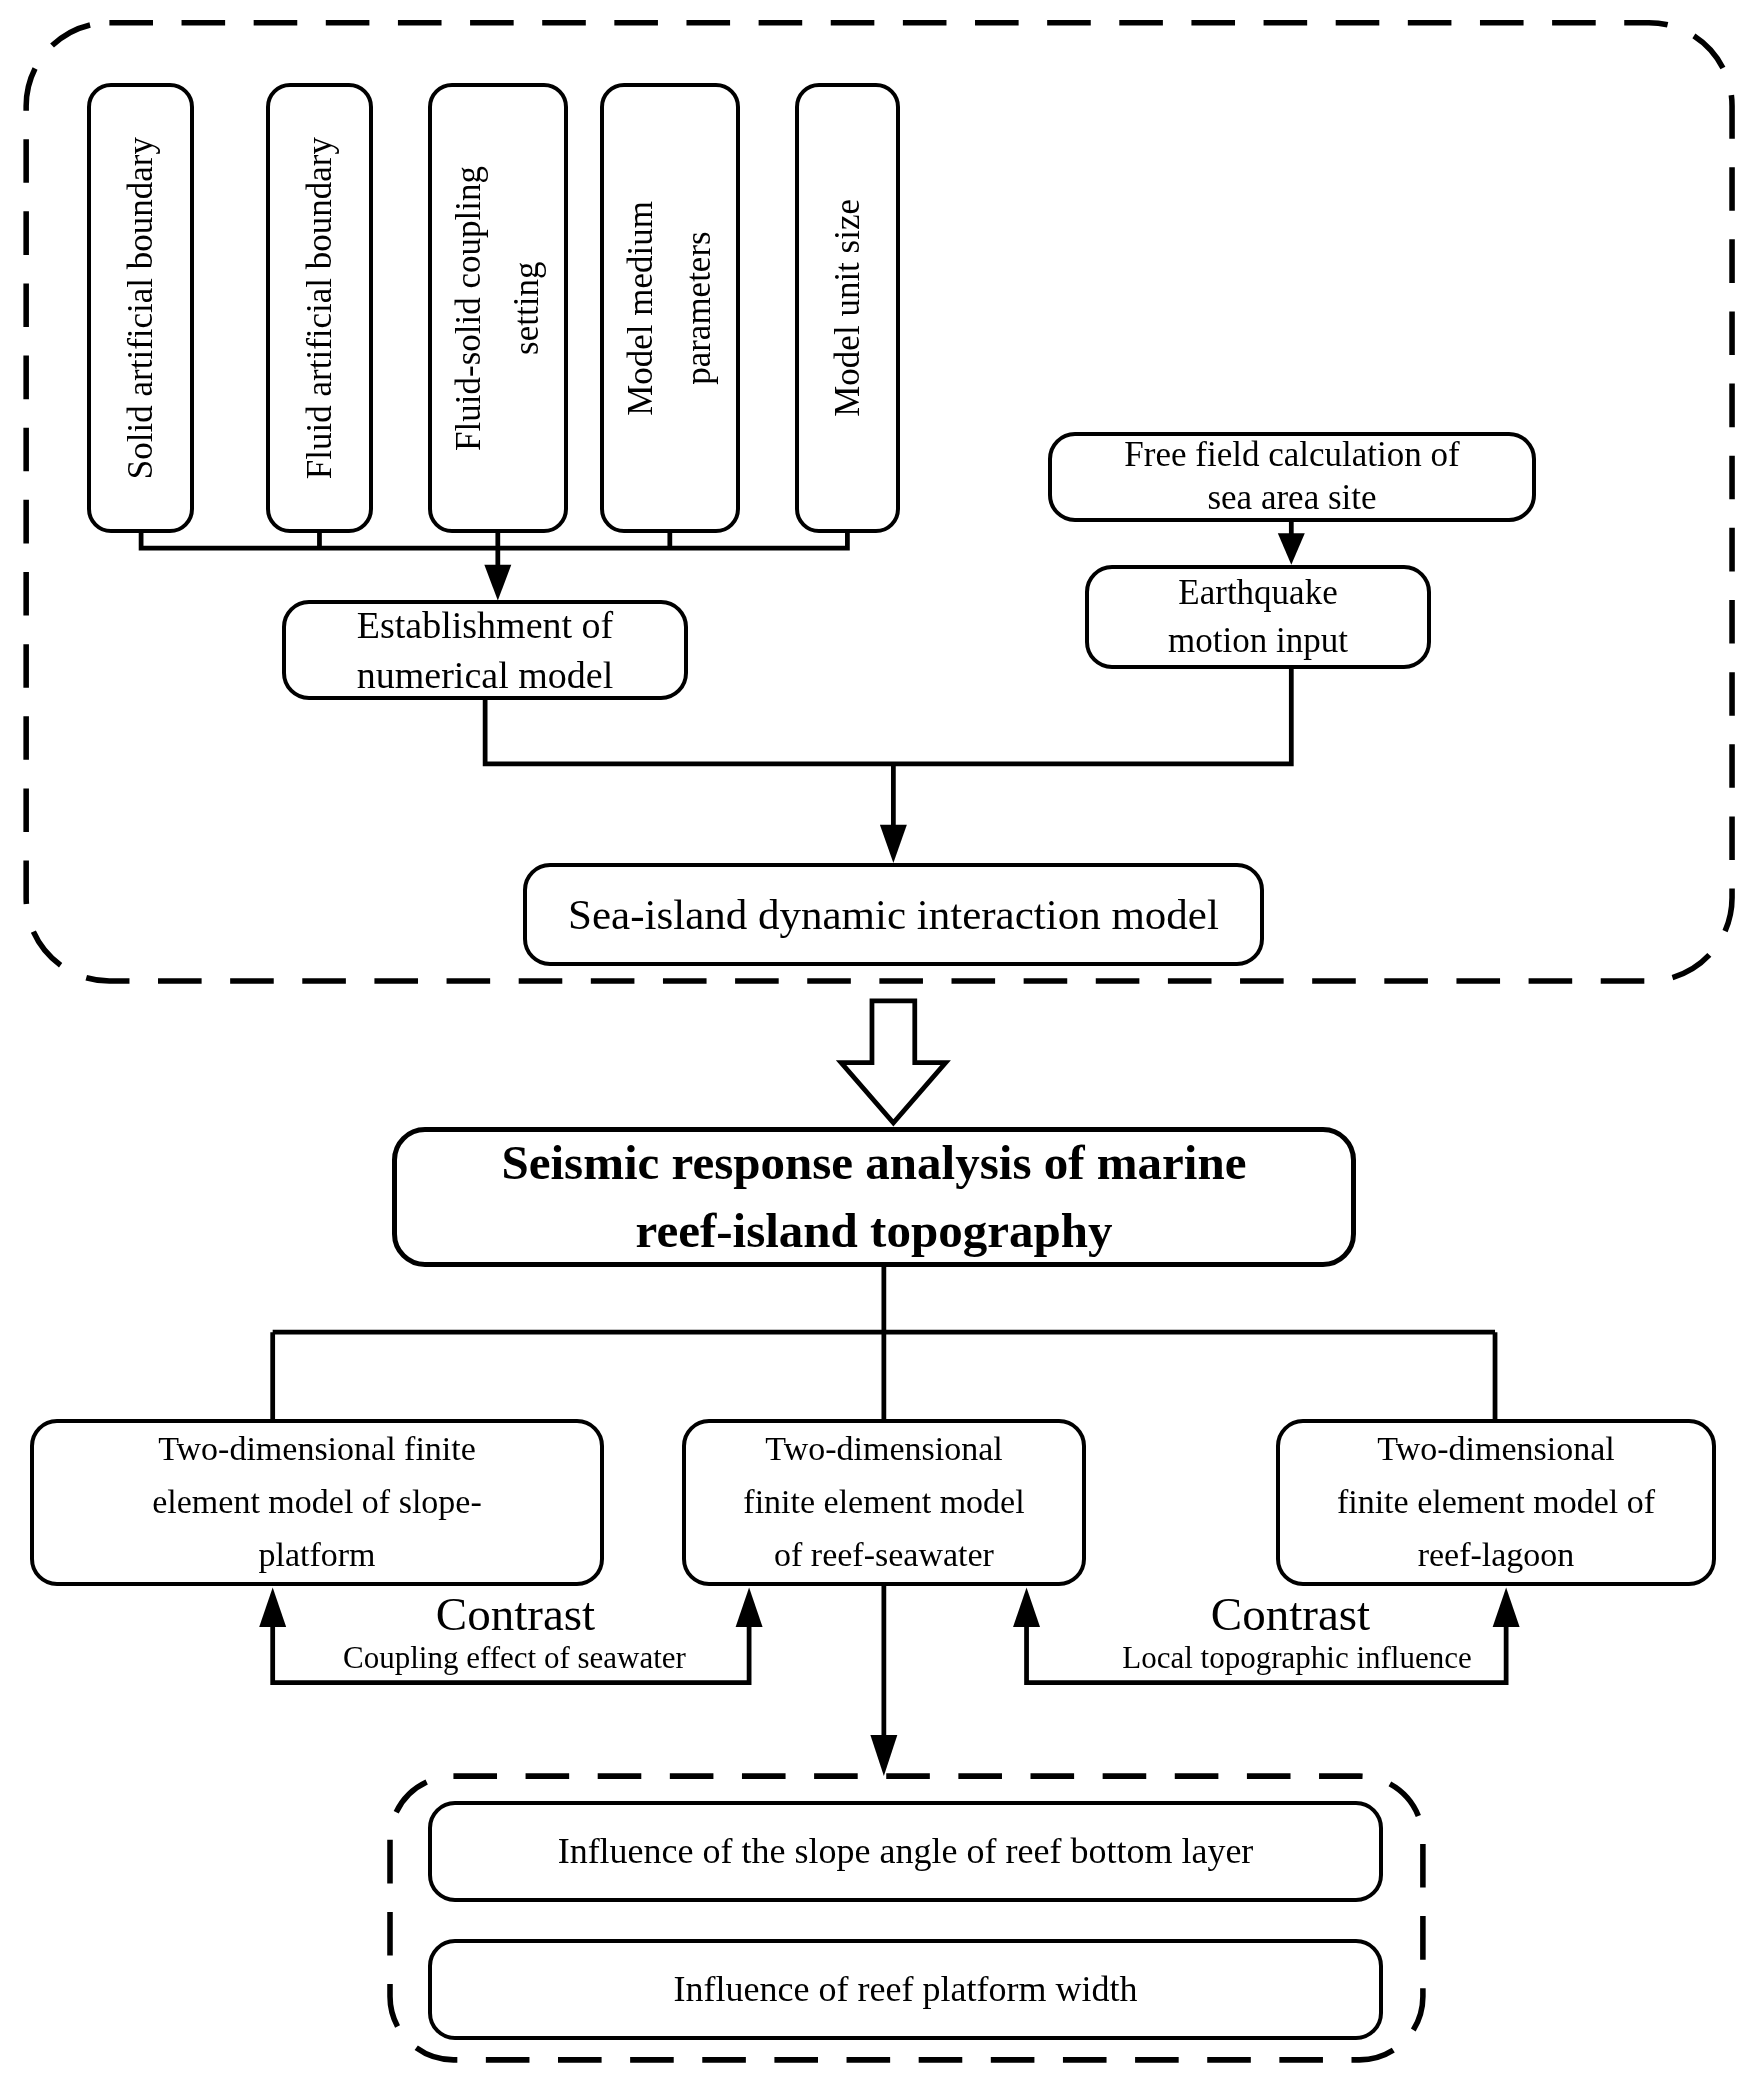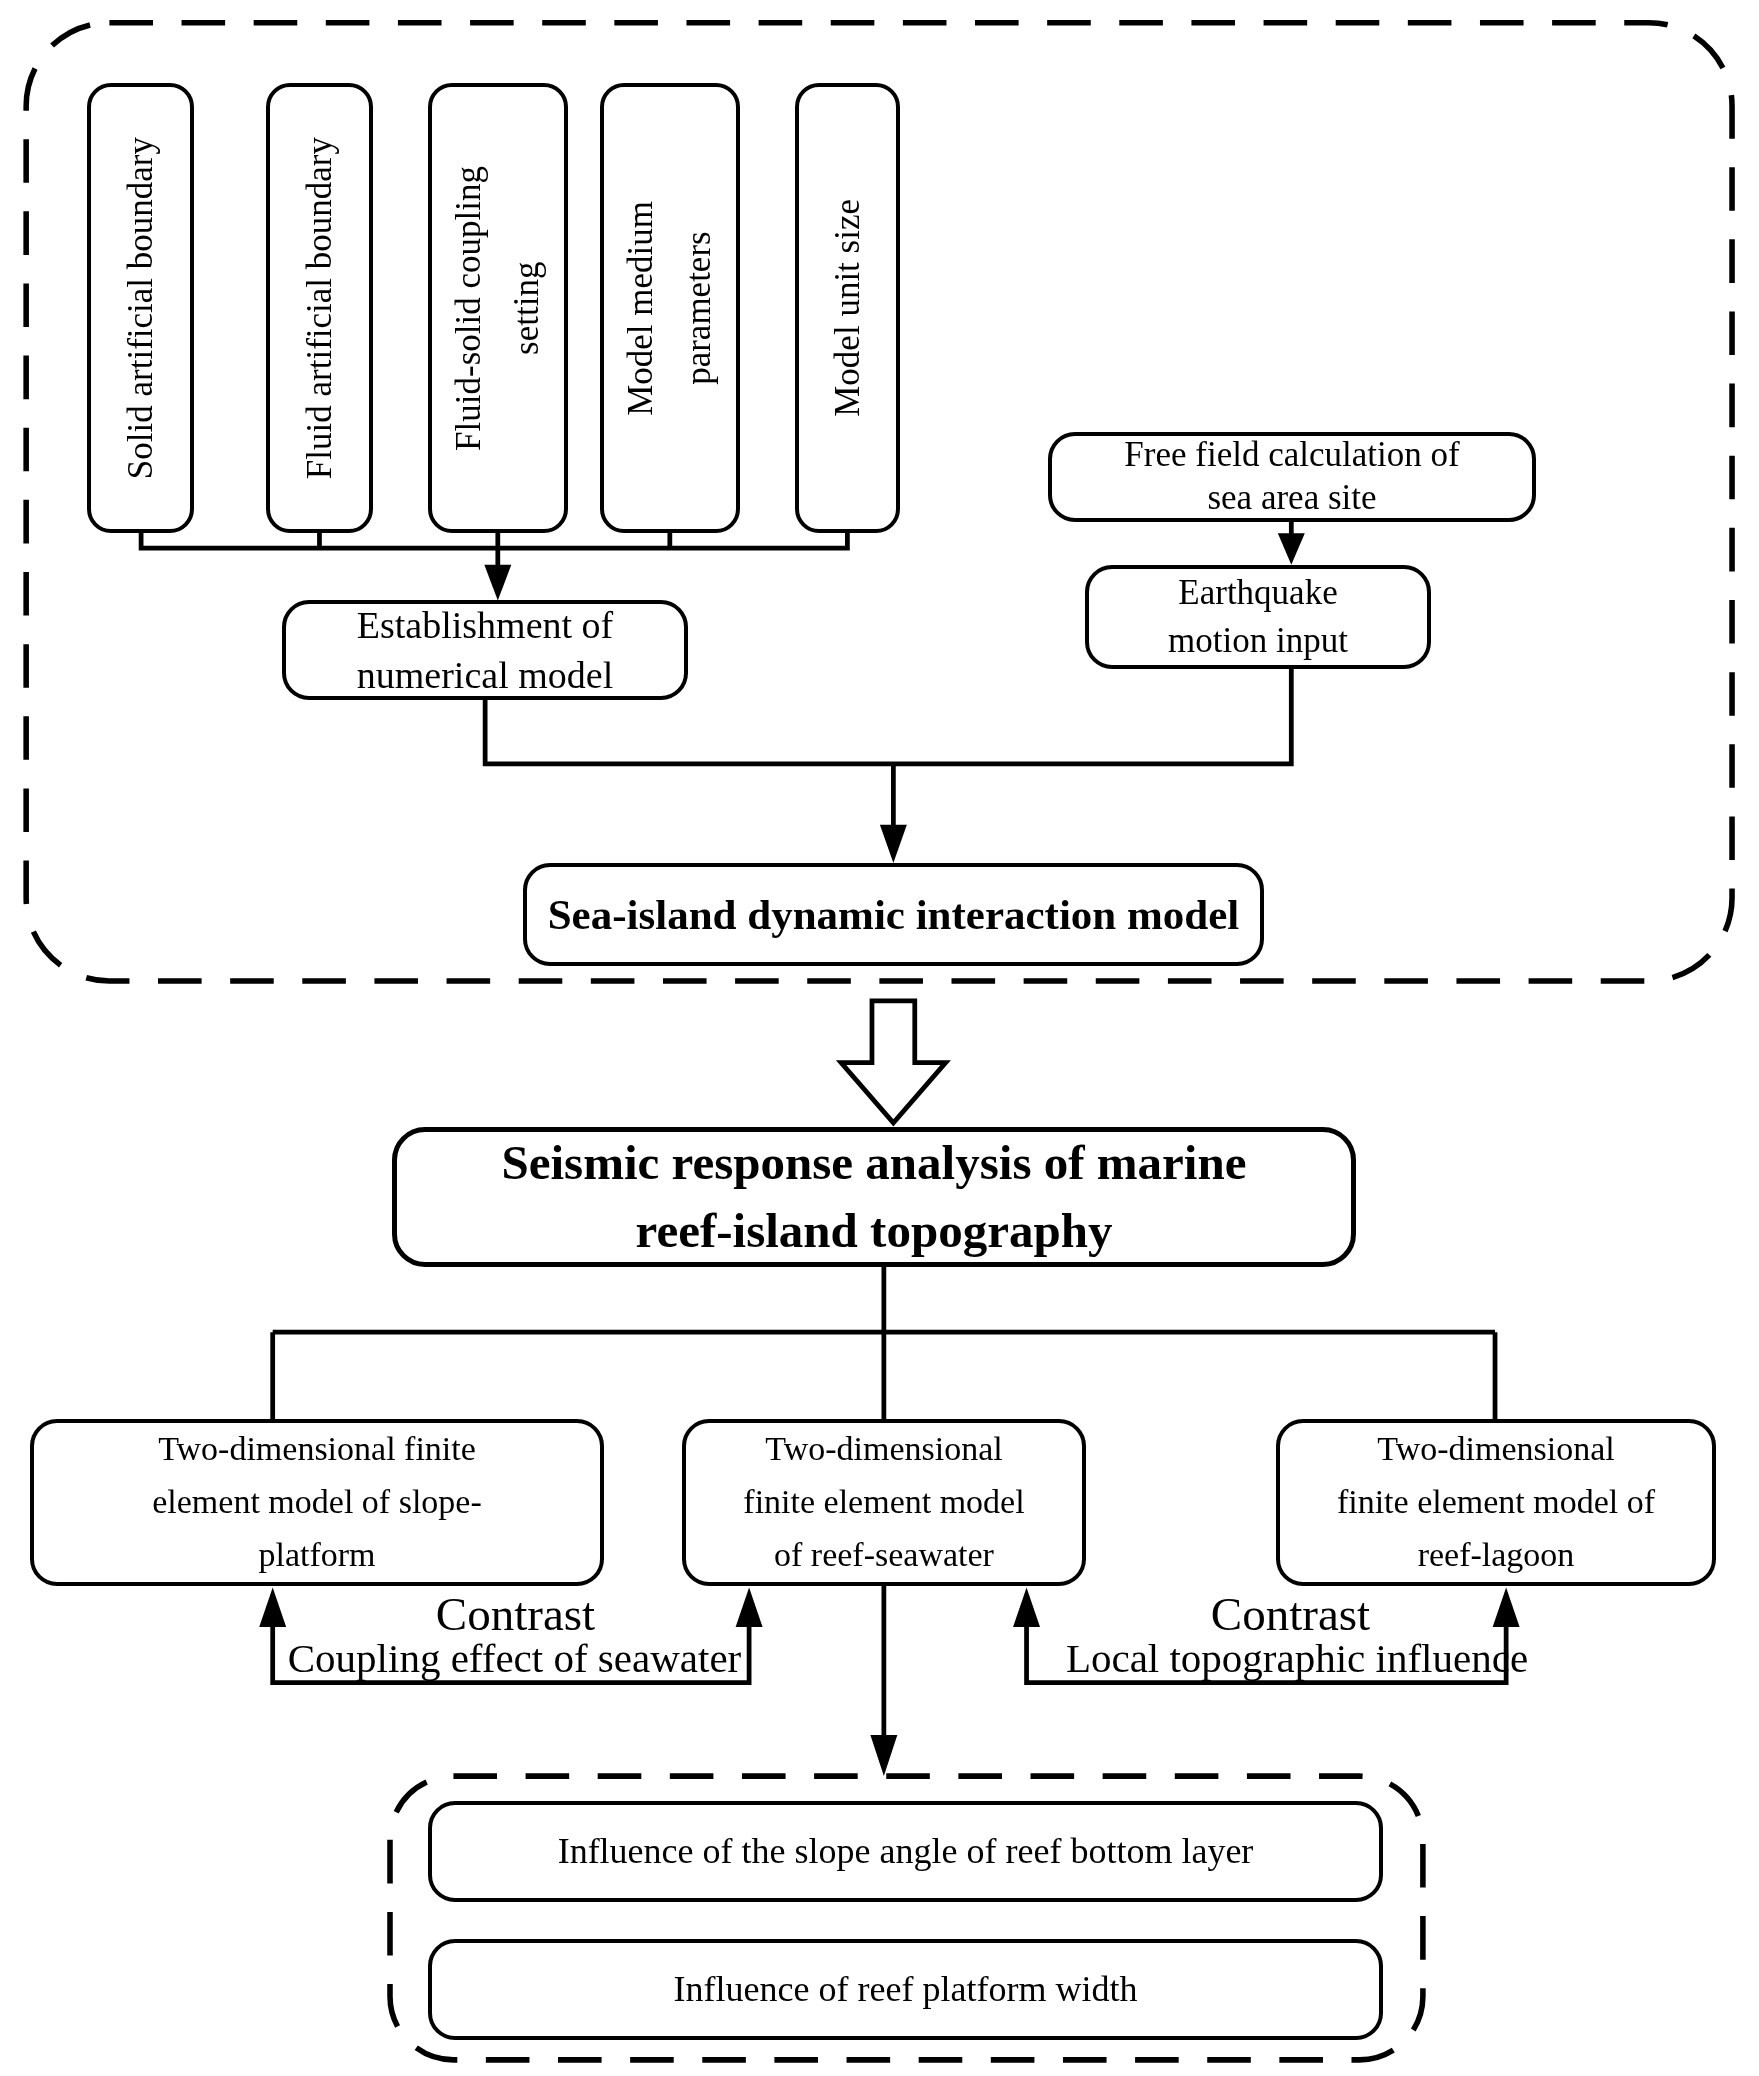--- a/index.html
+++ b/index.html
@@ -14,30 +14,30 @@
     display:flex; align-items:center; justify-content:center;
     text-align:center;
   }
   .ln { display:block; white-space:nowrap; }
   
   .vbox { border-radius:24px; }
   .vtext { writing-mode:vertical-rl; transform:rotate(180deg); font-size:35px; line-height:1.65; }
   .t-establish { font-size:38px; line-height:1.32; }
   .t-freefield { font-size:35px; line-height:1.22; }
   .t-earthquake { font-size:35px; line-height:1.38; }
-  .t-seaisland { font-size:43px; font-weight:bold; line-height:1.1; }
+  .t-seaisland { font-size:43px; font-weight:normal; line-height:1.1; }
   .t-seismic { font-size:49px; font-weight:bold; line-height:1.38; }
   .t-branch { font-size:34px; line-height:1.55; }
   .t-study { font-size:36px; line-height:1.2; }
   .label {
     position:absolute; text-align:center; display:flex;
     align-items:center; justify-content:center; white-space:nowrap;
   }
   .t-contrast { font-size:47px; }
-  .t-contrast-sub { font-size:41px; }
+  .t-contrast-sub { font-size:31px; }
 </style>
 </head>
 <body>
 
 <div class="canvas">
 
   <svg class="layer" width="1759" height="2077" viewBox="0 0 2219 2619">
     <g stroke="#000000" stroke-width="6" fill="none">
       <rect x="33" y="28" width="2152" height="1209" rx="105" ry="105" stroke-width="7" stroke-dasharray="55 36"></rect>
       <rect x="492" y="2240" width="1303" height="358" rx="80" ry="80" stroke-width="7" stroke-dasharray="55 36"></rect>

